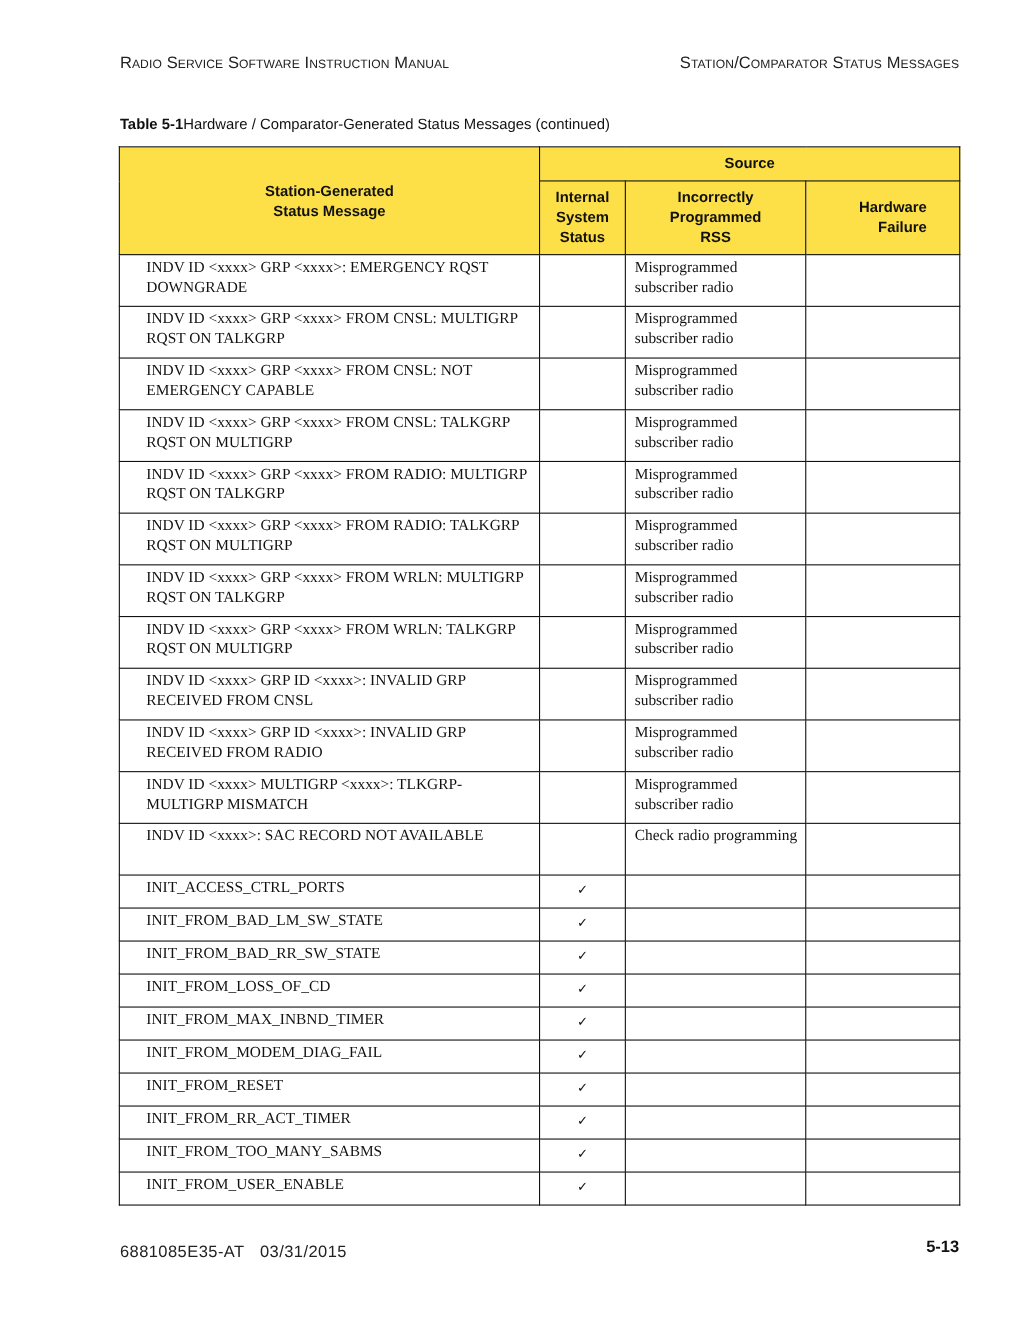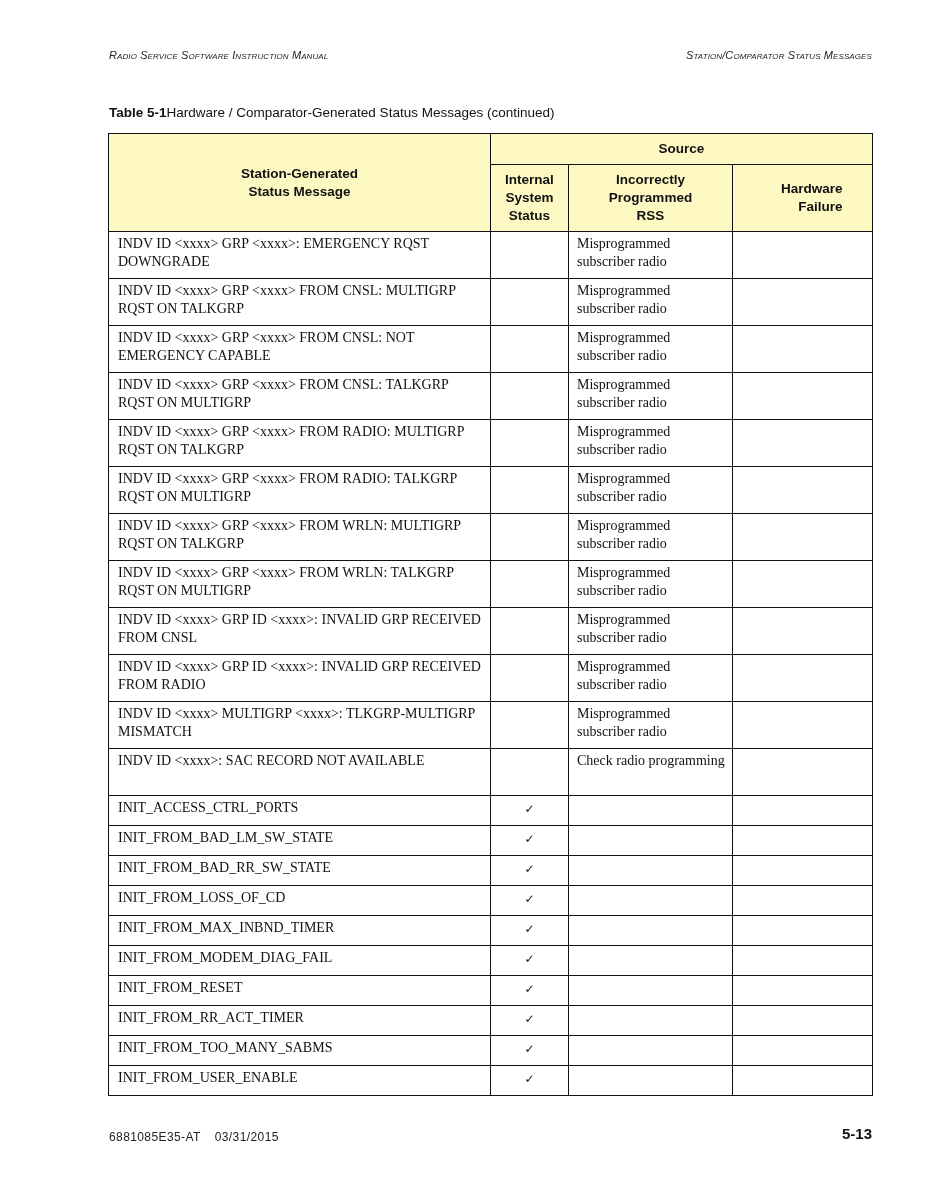--- a/index.html
+++ b/index.html
@@ -1,54 +1,53 @@
 <!DOCTYPE html>
 <html><head>
 <meta charset="utf-8">
 <style>
   html, body { margin: 0; padding: 0; background: #ffffff; }
   body { width: 926px; height: 1198px; position: relative; overflow: hidden; }
   .running-head {
     position: absolute; top: 49px;
     font-family: "Liberation Sans", sans-serif;
-    font-size: 11px; color: #222; letter-spacing: 0.1px;
+    font-size: 15px; color: #222; letter-spacing: 0.1px;
     font-variant: small-caps;
-    font-style: italic;
   }
   .running-head.left { left: 109px; }
   .running-head.right { right: 54px; }
   .caption {
     position: absolute; left: 109px; top: 105px;
     font-family: "Liberation Sans", sans-serif; font-size: 13.5px; color: #111;
   }
   .caption b { font-weight: bold; margin-right: 0; }
   table.status-table {
     position: absolute; left: 108px; top: 133px;
     width: 764px; border-collapse: collapse; table-layout: fixed;
   }
   .status-table th, .status-table td { border: 1.5px solid #111; padding: 0; }
   .status-table th {
-    background: #fef9c3;
+    background: #fde047;
     font-family: "Liberation Sans", sans-serif; font-weight: bold;
     font-size: 13.5px; color: #111; text-align: center; line-height: 18px;
   }
   .status-table th.source { height: 30px; }
   .status-table th.sub { height: 66px; }
   .status-table td {
     font-family: "Liberation Serif", serif; font-size: 14px; color: #111;
     vertical-align: top; line-height: 18px;
   }
-  .status-table td.msg { padding: 3px 8px 4px 9px; }
+  .status-table td.msg { padding: 3px 8px 4px 24px; }
   .status-table td.rss { padding: 3px 6px 4px 8px; }
   .status-table tr.two td { height: 39px; }
   .status-table tr.one td { height: 22px; }
   .status-table td.check { text-align: center; font-family: "DejaVu Sans", sans-serif; font-size: 12px; padding-top: 4px; }
   .footer-left {
     position: absolute; left: 109px; top: 1130px;
-    font-family: "Liberation Sans", sans-serif; font-size: 12px; color: #222; letter-spacing: 0.4px;
+    font-family: "Liberation Sans", sans-serif; font-size: 15px; color: #222; letter-spacing: 0.4px;
   }
   .footer-left span + span { margin-left: 14px; }
   .footer-right {
     position: absolute; right: 54px; top: 1125px;
     font-family: "Liberation Sans", sans-serif; font-size: 15px; font-weight: bold; color: #111;
   }
 </style>
 </head>
 <body>
 

